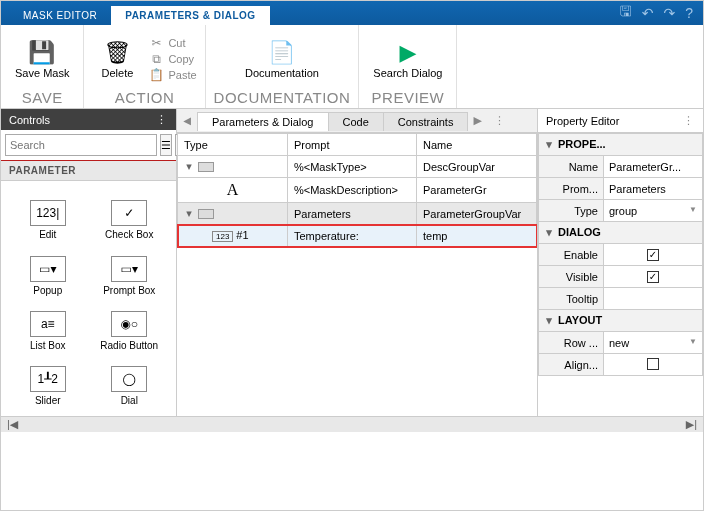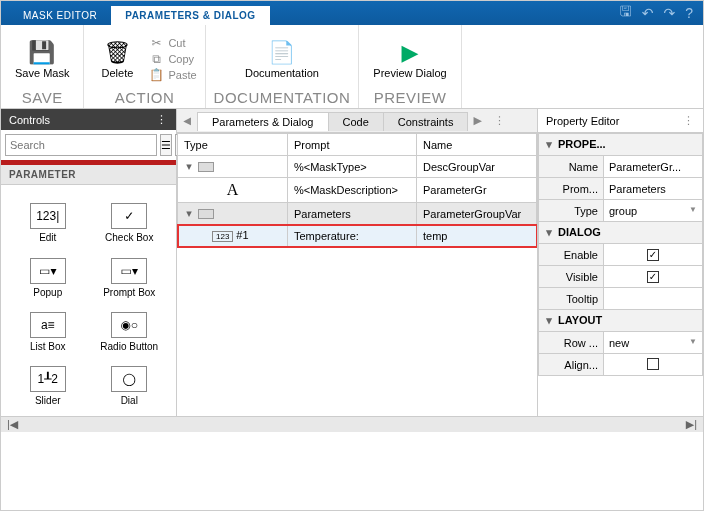--- a/index.html
+++ b/index.html
@@ -26,21 +26,21 @@
 
 .main { display: flex; height: 307px; }
 
 
 .panel-controls { width: 176px; background: #fff; border-right: 1px solid #ccc; display: flex; flex-direction: column; }
 .panel-header { background: #404040; color: #fff; padding: 4px 8px; font-size: 12px; display: flex; align-items: center; }
 .panel-header .dots { margin-left: auto; letter-spacing: 1px; }
 .search-row { padding: 4px; display: flex; gap: 3px; align-items: center; }
 .search-row input { flex: 1; border: 1px solid #aaa; padding: 3px 4px; height: 22px; }
 .search-row .sbtn { width: 22px; height: 22px; border: 1px solid #aaa; display: flex; align-items: center; justify-content: center; cursor: pointer; background: #f5f5f5; }
-.param-section { background: #e8e8e8; padding: 4px 8px; font-size: 10px; letter-spacing: 0.5px; color: #555; font-weight: bold; border-top: 5px solid #b91c1c; border-bottom: 1px solid #ccc; }
+.param-section { background: #e8e8e8; padding: 4px 8px; font-size: 10px; letter-spacing: 0.5px; color: #555; font-weight: bold; border-top: 1px solid #b91c1c; border-bottom: 1px solid #ccc; }
 .control-grid { display: grid; grid-template-columns: 1fr 1fr; gap: 6px 4px; padding: 10px 8px; overflow-y: auto; flex: 1; }
 .control-item { display: flex; flex-direction: column; align-items: center; gap: 3px; cursor: pointer; justify-content: flex-end; }
 .control-item .cico { width: 36px; height: 26px; border: 1px solid #888; display: flex; align-items: center; justify-content: center; font-size: 12px; background: #fff; }
 .control-item .clabel { font-size: 10px; text-align: center; line-height: 11px; }
 
 
 .center { flex: 1; display: flex; flex-direction: column; position: relative; border-right: 1px solid #ccc; }
 .tabs-row { display: flex; align-items: center; background: #f0f0f0; border-bottom: 1px solid #ccc; height: 24px; padding-left: 20px; }
 .tabs-row .arrow { position: absolute; width: 16px; text-align: center; color: #888; cursor: pointer; font-size: 10px; }
 .tabs-row .arrow.left { left: 2px; }
@@ -128,21 +128,21 @@
         <div class="ico">📄</div>
         <div>Documentation</div>
       </div>
     </div>
     <div class="ribbon-label">DOCUMENTATION</div>
   </div>
   <div class="ribbon-group">
     <div class="ribbon-items">
       <div class="ribbon-btn">
         <div class="ico" style="color:#0a6">▶</div>
-        <div>Preview Dialog</div>
+        <div>Search Dialog</div>
       </div>
     </div>
     <div class="ribbon-label">PREVIEW</div>
   </div>
 </div>
 
 <div class="main">
   <div class="panel-controls">
     <div class="panel-header">
       <span>Controls</span>

